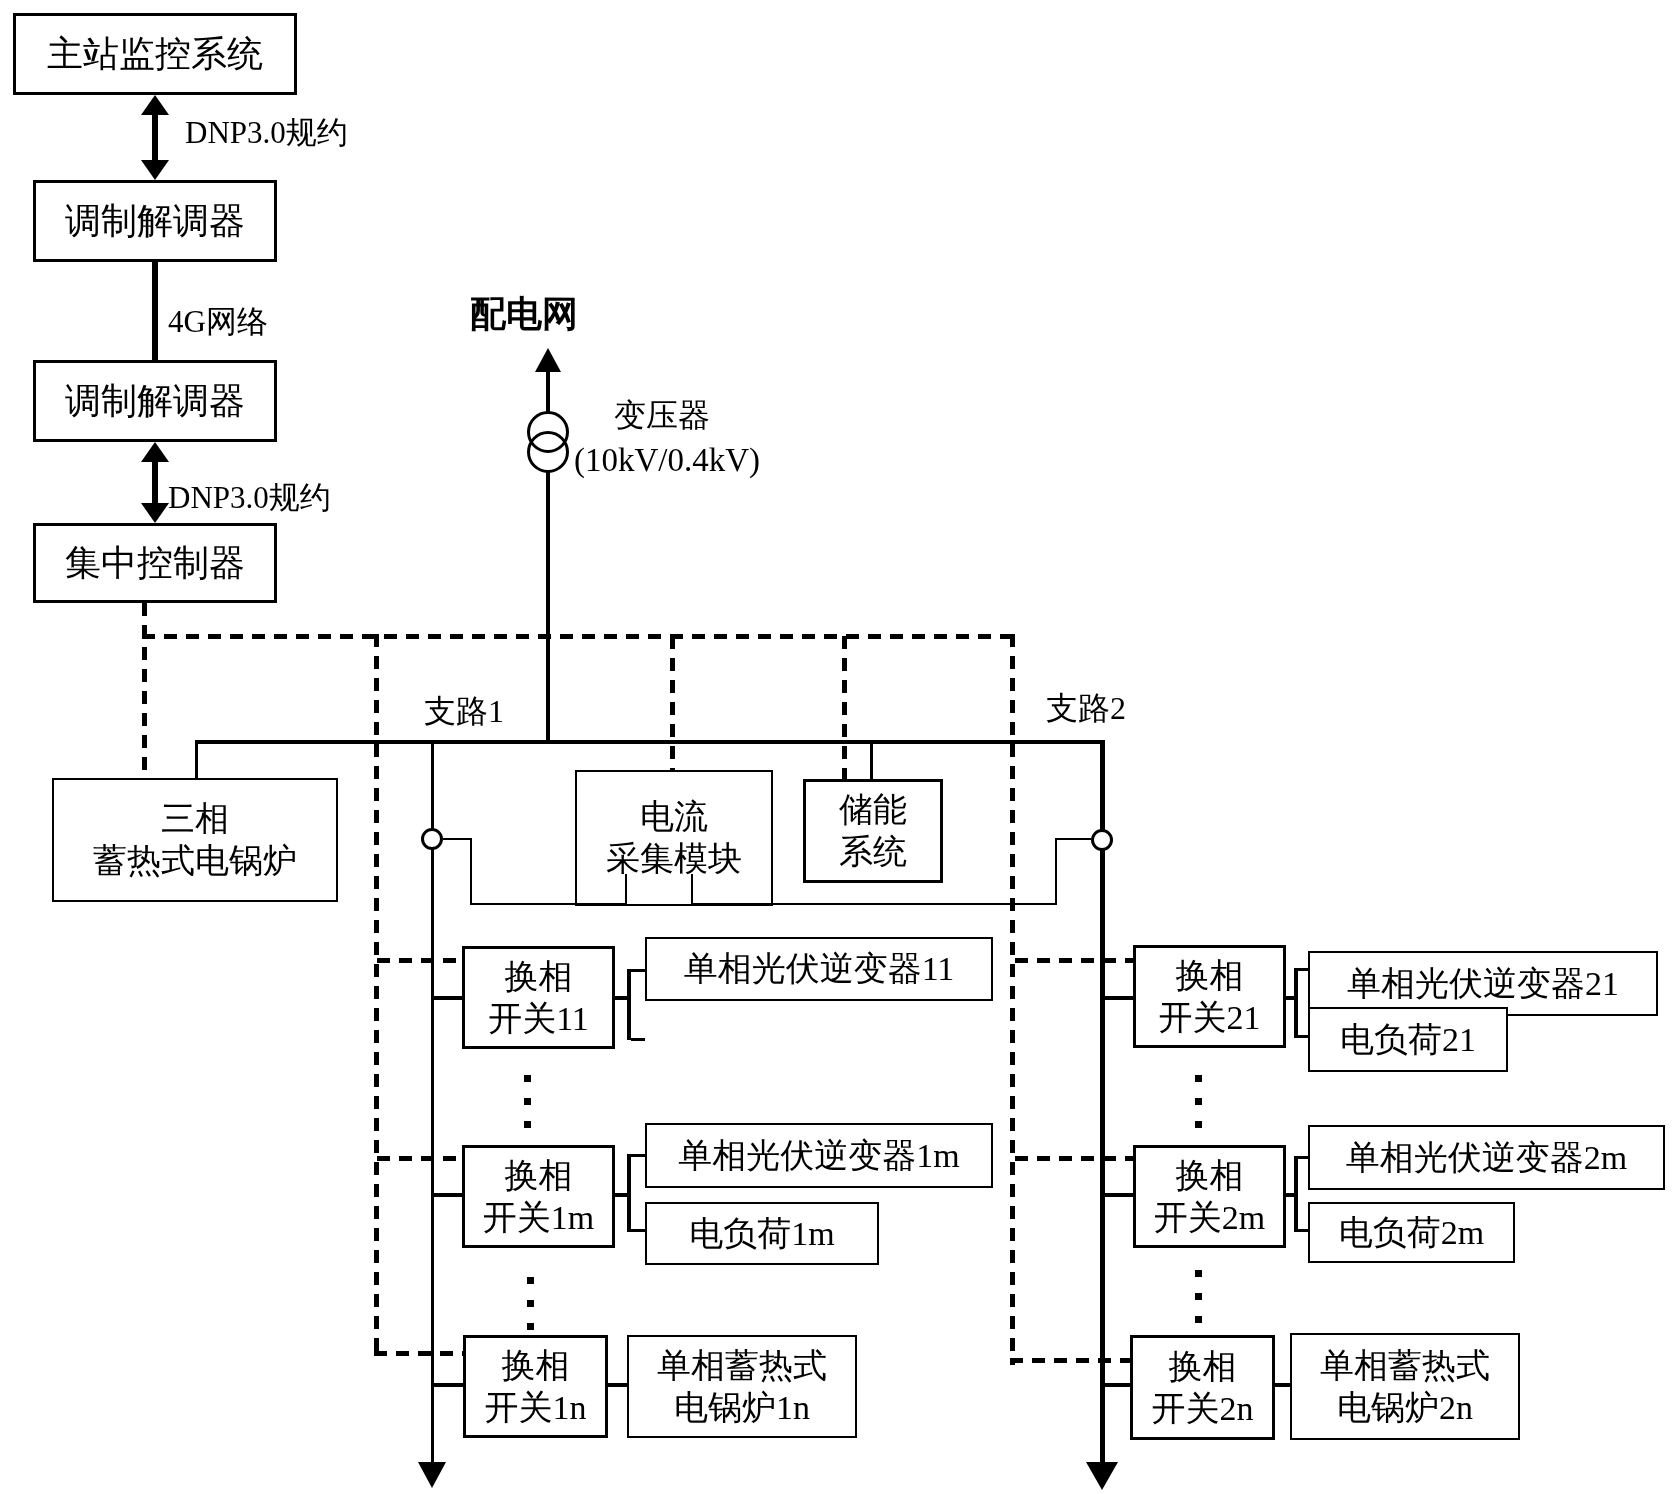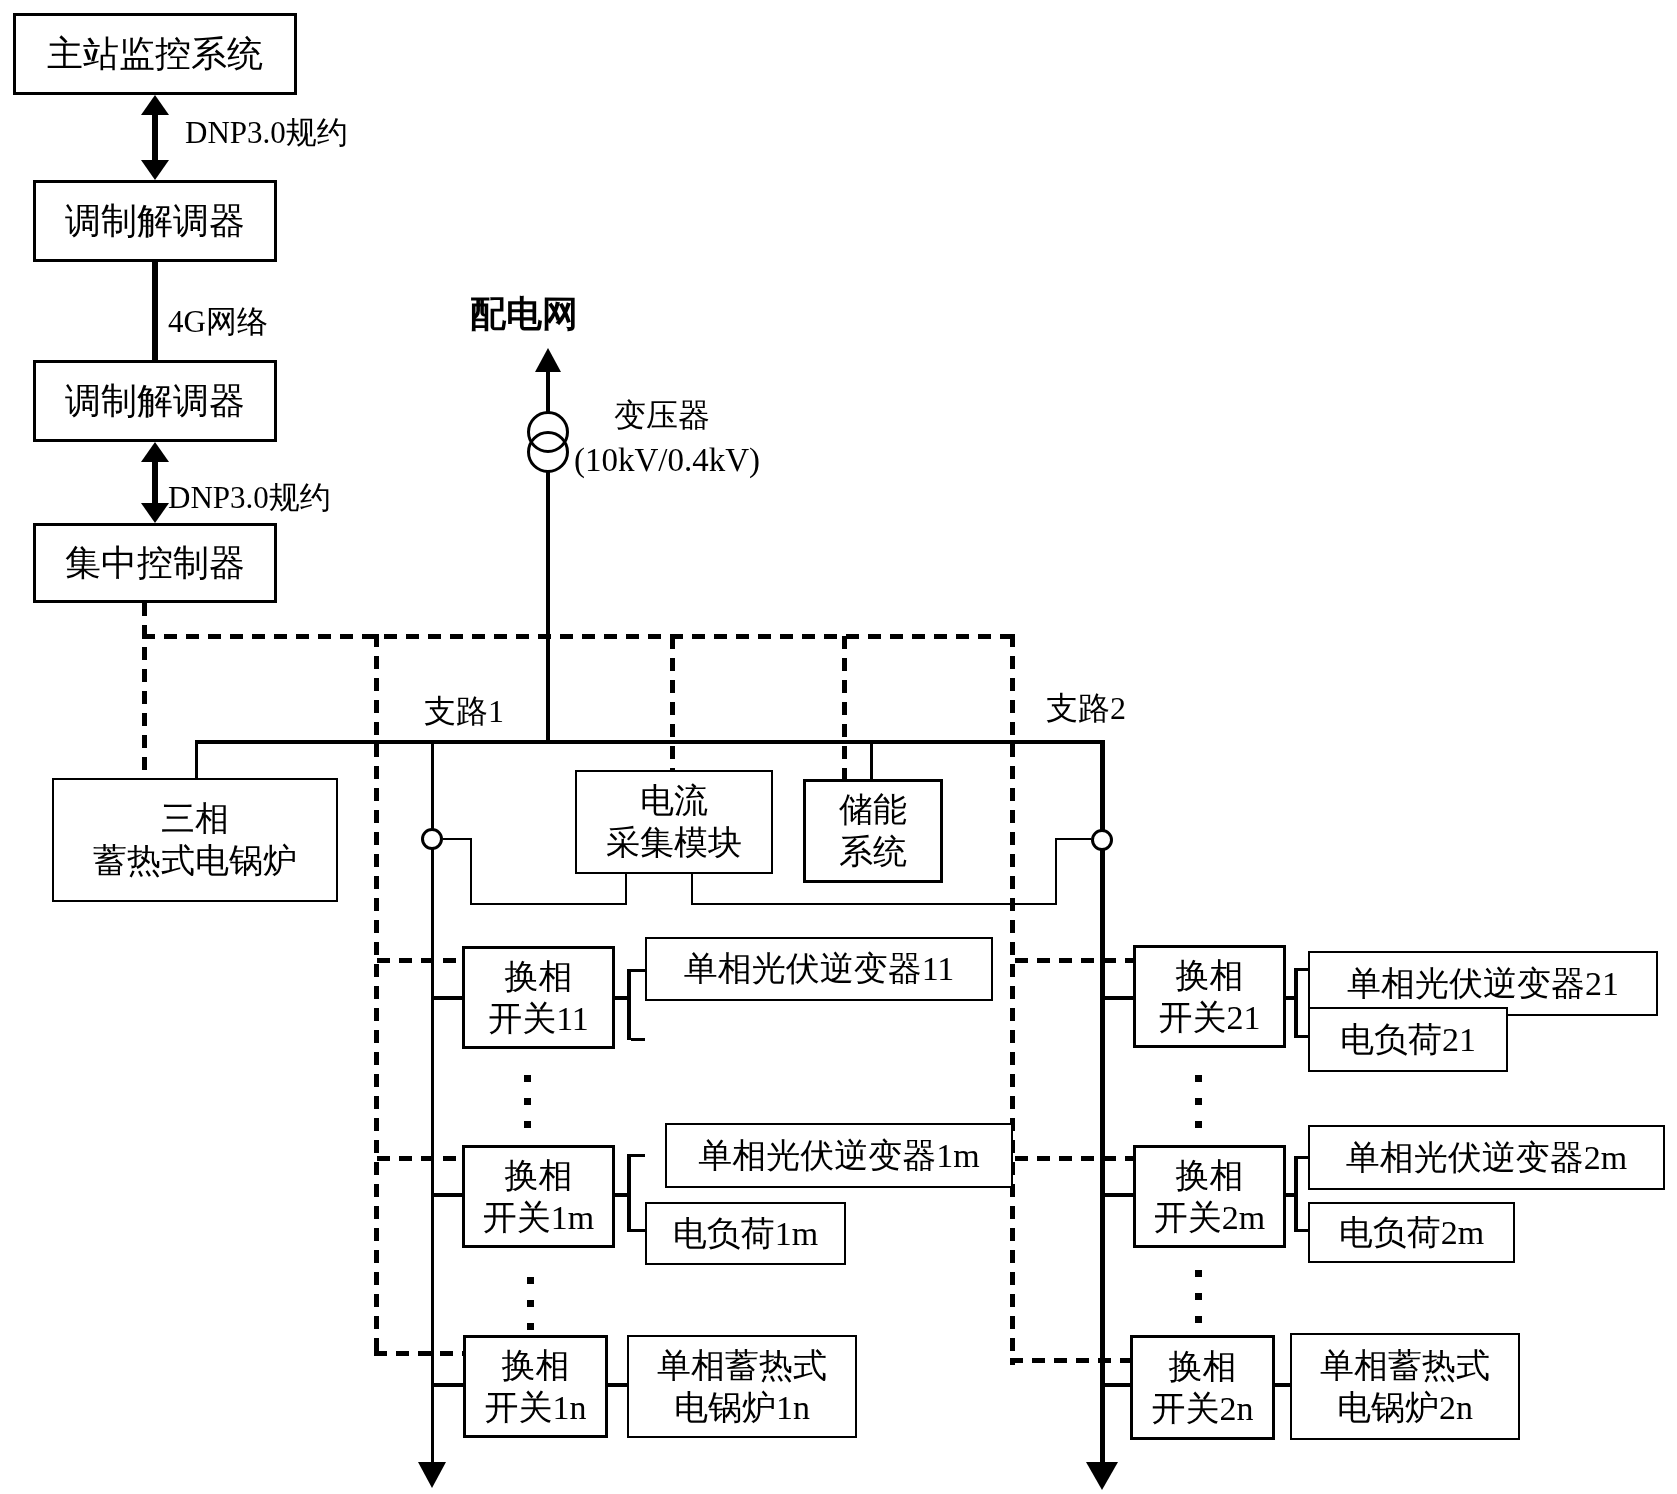--- a/index.html
+++ b/index.html
@@ -85,21 +85,21 @@
   <div class="tri" style="left:418px;top:1462px;border-left:14px solid transparent;border-right:14px solid transparent;border-top:26px solid #000;"></div>
 
   <div class="ln" style="left:1100px;top:740px;width:5px;height:725px;"></div>
   <div class="tri" style="left:1086px;top:1462px;border-left:16px solid transparent;border-right:16px solid transparent;border-top:28px solid #000;"></div>
 
   <div class="box thin" style="left:52px;top:778px;width:286px;height:124px;font-size:34px;line-height:42px;text-align:center;">
     <span>三相</span>
     <span>蓄热式电锅炉</span>
   </div>
 
-  <div class="box thin" style="left:575px;top:770px;width:198px;height:104px;font-size:34px;line-height:42px;">
+  <div class="box thin" style="left:575px;top:770px;width:198px;height:136px;font-size:34px;line-height:42px;">
     <span>电流</span>
     <span>采集模块</span>
   </div>
 
   <div class="box" style="left:803px;top:779px;width:140px;height:104px;font-size:34px;line-height:42px;">
     <span>储能</span>
     <span>系统</span>
   </div>
 
   <div class="ln" style="left:443px;top:838px;width:29px;height:2px;"></div>
@@ -134,24 +134,24 @@
 
   <div class="ln" style="left:434px;top:1193px;width:28px;height:4px;"></div>
   <div class="box" style="left:462px;top:1145px;width:153px;height:103px;font-size:34px;line-height:42px;">
     <span>换相</span>
     <span>开关1m</span>
   </div>
   <div class="ln" style="left:615px;top:1193px;width:14px;height:4px;"></div>
   <div class="ln" style="left:627px;top:1154px;width:4px;height:78px;"></div>
   <div class="ln" style="left:631px;top:1154px;width:14px;height:3px;"></div>
   <div class="ln" style="left:631px;top:1229px;width:14px;height:3px;"></div>
-  <div class="box thin" style="left:645px;top:1123px;width:348px;height:65px;font-size:34px;margin-left:20px;">
+  <div class="box thin" style="left:645px;top:1123px;width:348px;height:65px;font-size:34px;">
     <span>单相光伏逆变器1m</span>
   </div>
-  <div class="box thin" style="left:645px;top:1202px;width:201px;height:63px;font-size:34px;">
+  <div class="box thin" style="left:645px;top:1202px;width:234px;height:63px;font-size:34px;">
     <span>电负荷1m</span>
   </div>
 
   <div class="dots" style="left:527px;top:1277px;">
       <i></i>
       <i></i>
       <i></i>
     </div>
 
   <div class="ln" style="left:434px;top:1383px;width:29px;height:4px;"></div>

